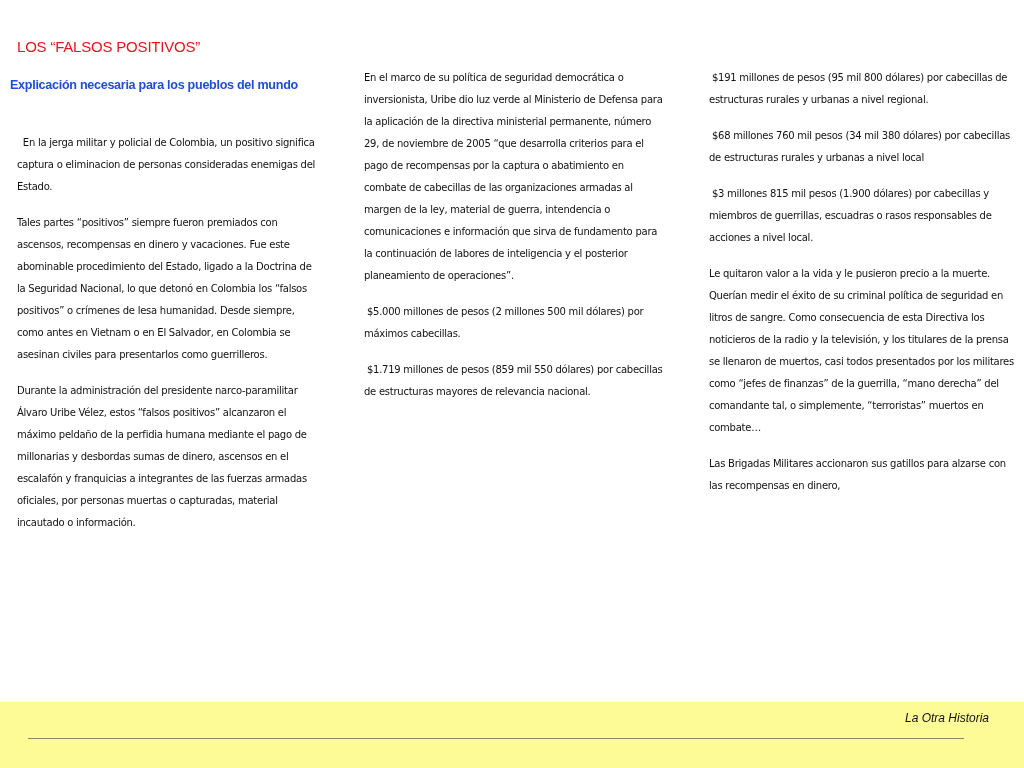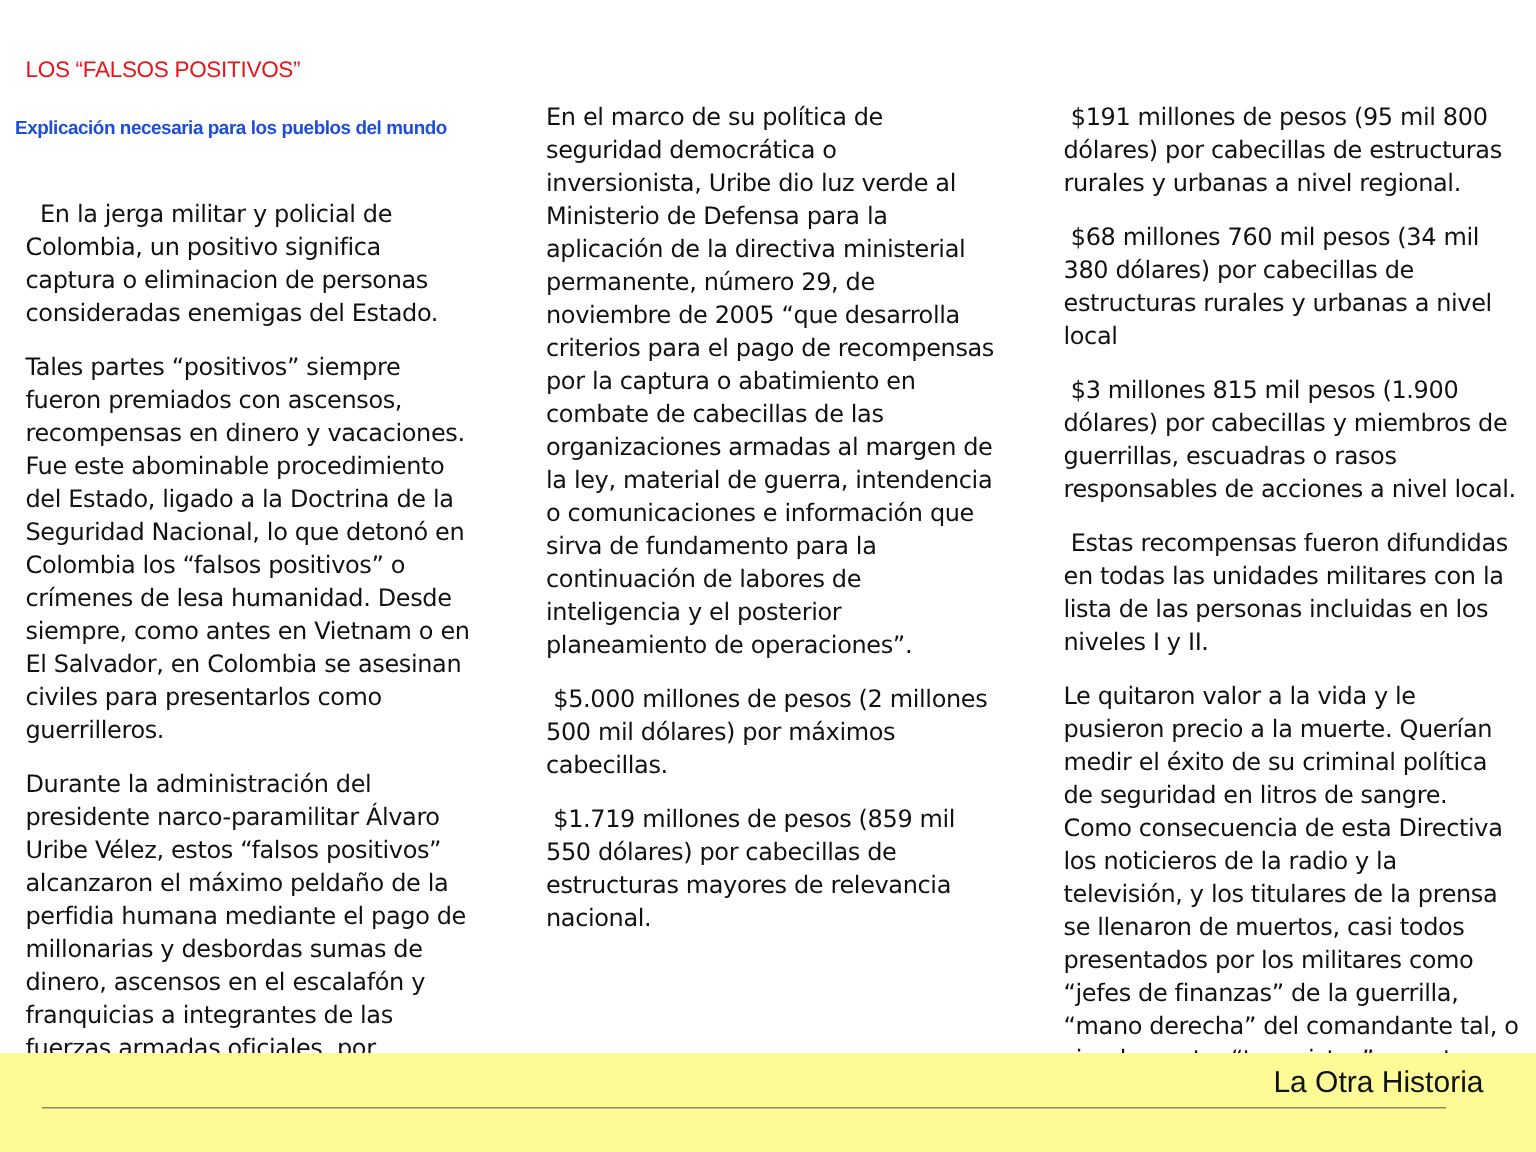--- a/index.html
+++ b/index.html
@@ -14,21 +14,21 @@
     .slide {
       position: relative;
       width: 1024px;
       height: 768px;
       background: #ffffff;
     }
     .col {
       position: absolute;
       top: 0;
       font-family: "DejaVu Sans", "Liberation Sans", sans-serif;
-      font-size: 16px;
+      font-size: 10px;
       line-height: 22px;
       color: #111111;
       letter-spacing: -0.25px;
     }
     .col p {
       margin: 0 0 14px 0;
     }
     .col1 { left: 17px; width: 300px; }
     .col2 { left: 364px; width: 300px; top: 67px; }
     .col3 { left: 709px; width: 305px; top: 67px; }
@@ -61,21 +61,22 @@
       top: 702px;
       width: 1024px;
       height: 66px;
       background: #fdfb95;
     }
     .footer-brand {
       position: absolute;
       right: 35px;
       top: 711px;
       font-family: "Liberation Sans", sans-serif;
-      font-size: 20px;
+      font-style: italic;
+      font-size: 12px;
       color: #111111;
     }
     .footer-rule {
       position: absolute;
       left: 28px;
       top: 738px;
       width: 936px;
       height: 0;
       border-top: 1px solid #8a8a6a;
     }
@@ -97,21 +98,20 @@
   <div class="col col2">
     <p>En el marco de su política de seguridad democrática o inversionista, Uribe dio luz verde al Ministerio de Defensa para la aplicación de la directiva ministerial permanente, número 29, de noviembre de 2005 “que desarrolla criterios para el pago de recompensas por la captura o abatimiento en combate de cabecillas de las organizaciones armadas al margen de la ley, material de guerra, intendencia o comunicaciones e información que sirva de fundamento para la continuación de labores de inteligencia y el posterior planeamiento de operaciones”.</p>
     <p style="white-space:pre-wrap"> $5.000 millones de pesos (2 millones 500 mil dólares) por máximos cabecillas.</p>
     <p style="white-space:pre-wrap"> $1.719 millones de pesos (859 mil 550 dólares) por cabecillas de estructuras mayores de relevancia nacional.</p>
   </div>
 
   <div class="col col3">
     <p style="white-space:pre-wrap"> $191 millones de pesos (95 mil 800 dólares) por cabecillas de estructuras rurales y urbanas a nivel regional.</p>
     <p style="white-space:pre-wrap"> $68 millones 760 mil pesos (34 mil 380 dólares) por cabecillas de estructuras rurales y urbanas a nivel local</p>
     <p style="white-space:pre-wrap"> $3 millones 815 mil pesos (1.900 dólares) por cabecillas y miembros de guerrillas, escuadras o rasos responsables de acciones a nivel local.</p>
-    <p style="white-space:pre-wrap"> Estas recompensas fueron difundidas en todas las unidades militares con la lista de las personas incluidas en los niveles I y II.</p>
     <p>Le quitaron valor a la vida y le pusieron precio a la muerte. Querían medir el éxito de su criminal política de seguridad en litros de sangre. Como consecuencia de esta Directiva los noticieros de la radio y la televisión, y los titulares de la prensa se llenaron de muertos, casi todos presentados por los militares como “jefes de finanzas” de la guerrilla, “mano derecha” del comandante tal, o simplemente, “terroristas” muertos en combate…</p>
     <p>Las Brigadas Militares accionaron sus gatillos para alzarse con las recompensas en dinero,</p>
   </div>
 
   <div class="footer-band"></div>
   <div class="footer-brand">La Otra Historia</div>
   <div class="footer-rule"></div>
 
 </div>
 

